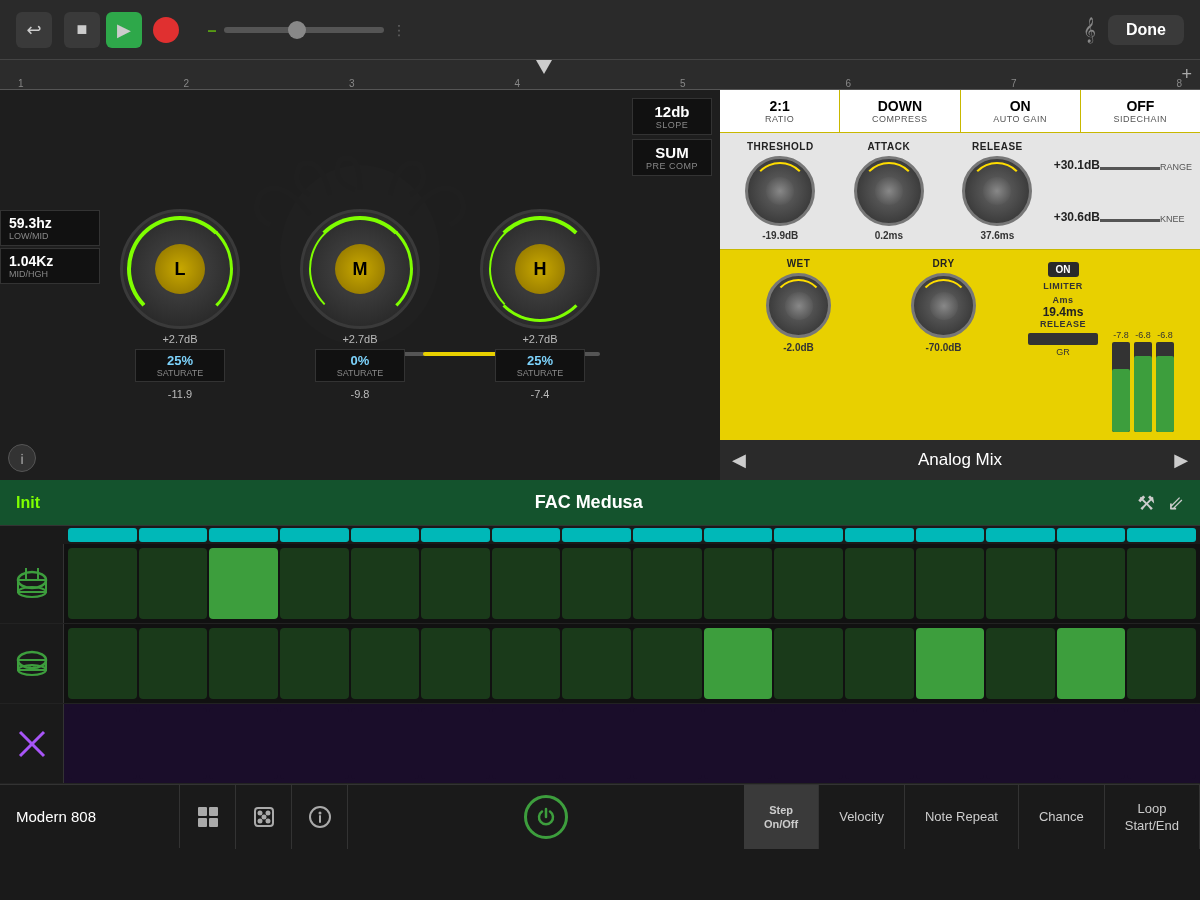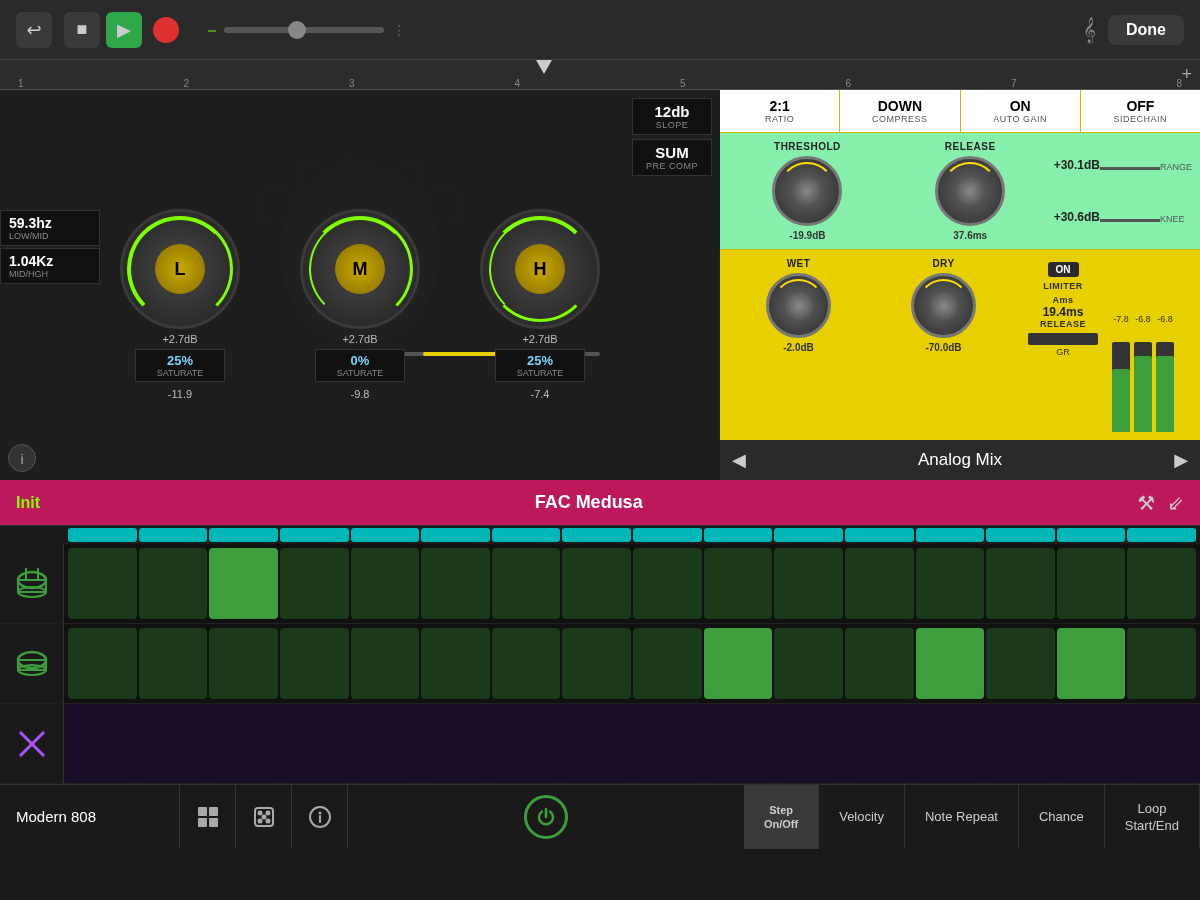--- a/index.html
+++ b/index.html
@@ -198,21 +198,21 @@
       text-align: center;
       border-right: 1px solid #c8b800;
       cursor: pointer;
     }
     .comp-cell:last-child { border-right: none; }
     .comp-cell-val { font-size: 14px; font-weight: 700; color: #000; }
     .comp-cell-label { font-size: 9px; color: #555; letter-spacing: 0.5px; }
 
     
     #comp-knobs {
-      background: #86efac;
+      background: #e5e5e5;
       padding: 8px;
       display: flex;
       gap: 4px;
       border-top: 1px solid #c8b800;
     }
     .comp-knob-wrap {
       flex: 1;
       display: flex; flex-direction: column; align-items: center; gap: 4px;
     }
     .comp-knob-label { font-size: 10px; font-weight: 600; color: #222; letter-spacing: 0.5px; }
@@ -254,21 +254,21 @@
       padding: 8px;
       display: flex;
       gap: 4px;
       border-top: 1px solid #c8b800;
       flex: 1;
     }
     .vu-meters {
       display: flex; gap: 4px; align-items: flex-end;
       min-width: 80px;
     }
-    .vu-col { display: flex; flex-direction: column; align-items: center; gap: 18px; }
+    .vu-col { display: flex; flex-direction: column; align-items: center; gap: 2px; }
     .vu-label-top { font-size: 9px; color: #333; }
     .vu-bar-container {
       width: 18px; height: 90px; background: #333; border-radius: 2px;
       display: flex; flex-direction: column; justify-content: flex-end;
       overflow: hidden;
     }
     .vu-bar-fill { width: 100%; background: #3d9e3d; border-radius: 2px; }
 
     
     .limiter-section {
@@ -295,21 +295,21 @@
       height: 40px;
       display: flex; align-items: center; justify-content: space-between;
       padding: 0 12px;
     }
     .nav-arrow { color: #ccc; font-size: 18px; cursor: pointer; }
     .nav-preset { font-size: 17px; color: #fff; font-weight: 400; }
 
     
     #plugin-header {
       height: 46px;
-      background: #be185d;
+      background: #14532d;
       display: flex; align-items: center; padding: 0 16px;
       border-bottom: 1px solid #333;
     }
     .preset-name { font-size: 16px; color: #7fff00; font-weight: 600; }
     .plugin-title { flex: 1; text-align: center; font-size: 18px; font-weight: 700; color: #fff; }
     .eq-icon { font-size: 20px; color: #ccc; cursor: pointer; margin-left: auto; }
     .expand-icon { font-size: 20px; color: #ccc; cursor: pointer; margin-left: 12px; }
 
     
     #sequencer {
@@ -553,20 +553,27 @@
     <div id="comp-knobs">
 
       <div class="comp-knob-wrap">
         <div class="comp-knob-label">THRESHOLD</div>
         <div class="comp-knob">
           <div class="comp-knob-inner"></div>
         </div>
         <div class="comp-knob-val">-19.9dB</div>
       </div>
 
+      <div class="comp-knob-wrap">
+        <div class="comp-knob-label">ATTACK</div>
+        <div class="comp-knob">
+          <div class="comp-knob-inner"></div>
+        </div>
+        <div class="comp-knob-val">0.2ms</div>
+      </div>
 
       <div class="comp-knob-wrap">
         <div class="comp-knob-label">RELEASE</div>
         <div class="comp-knob">
           <div class="comp-knob-inner"></div>
         </div>
         <div class="comp-knob-val">37.6ms</div>
       </div>
 
       <div class="comp-right-col">

